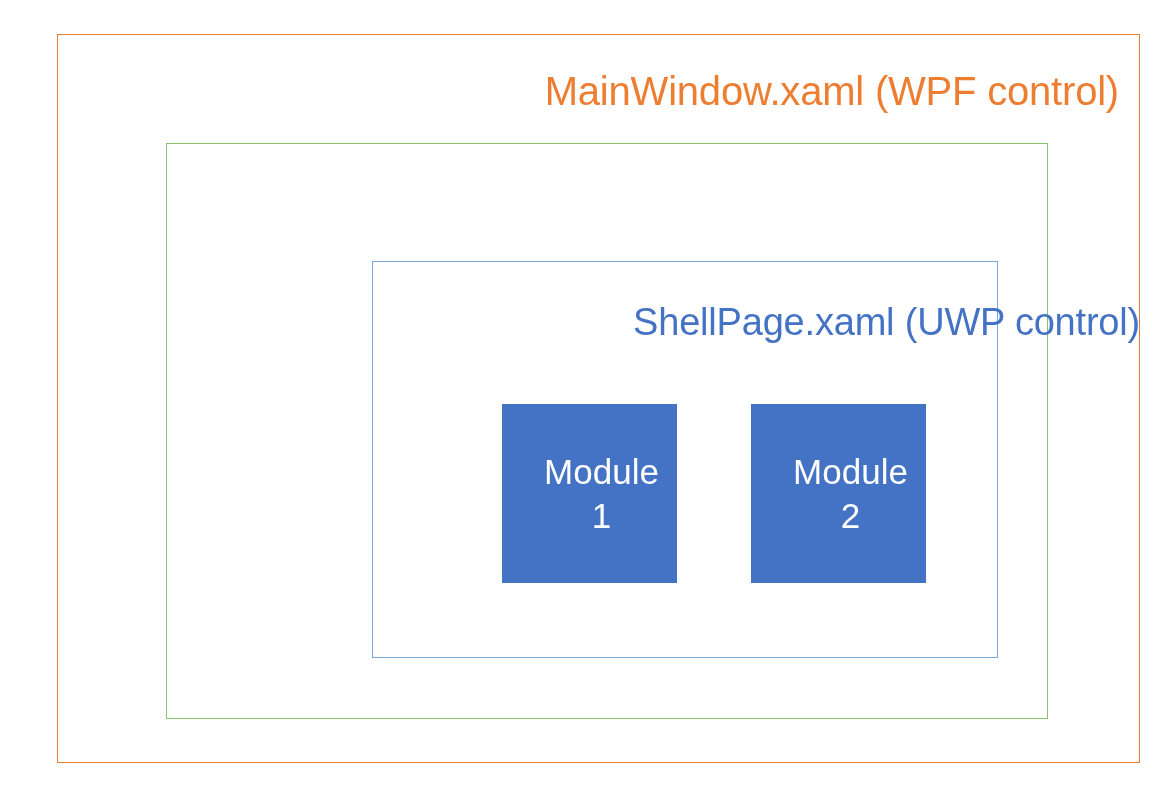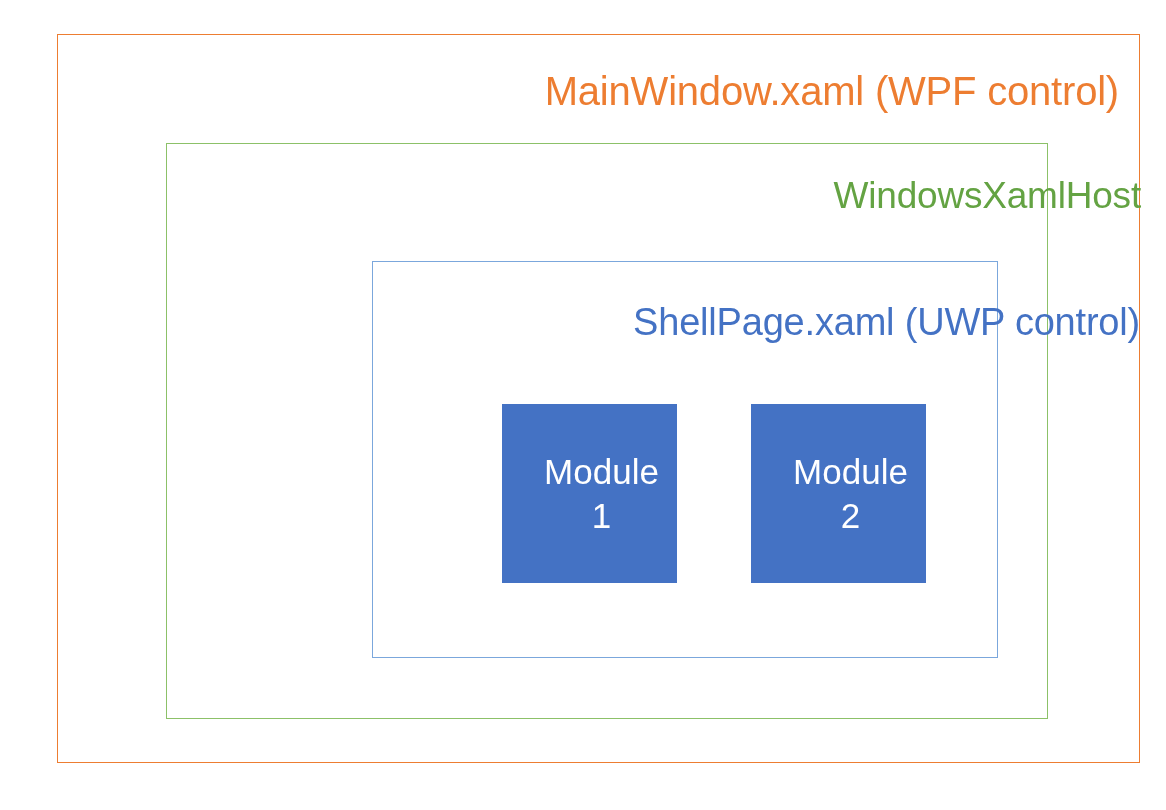--- a/index.html
+++ b/index.html
@@ -109,21 +109,20 @@
 <body>
 
 <div id="canvas">
 
   <div class="box-outer"></div>
 
   <div class="caption caption-outer">MainWindow.xaml (WPF control)</div>
 
   <div class="box-middle"></div>
 
-  <div class="caption caption-middle">WindowsXamlHost</div>
 
   <div class="box-inner"></div>
 
   <div class="caption caption-inner">ShellPage.xaml (UWP control)</div>
 
   <div class="module module-1">
     <span class="module-name">Module</span>
     <span class="module-index">1</span>
   </div>
 

